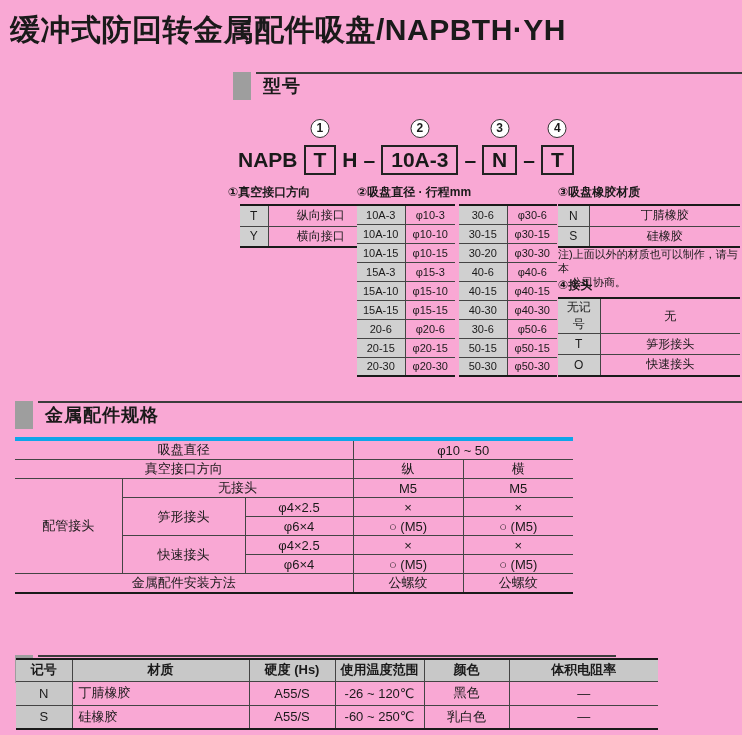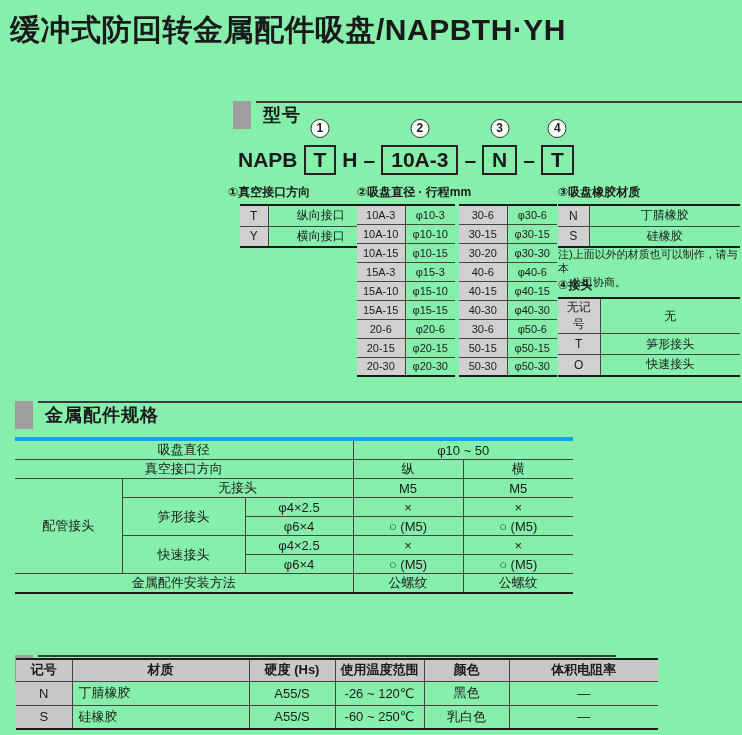--- a/index.html
+++ b/index.html
@@ -1,27 +1,27 @@
 <!DOCTYPE html>
 <html><head>
 <meta charset="utf-8">
 <style>
   * { margin:0; padding:0; box-sizing:border-box; }
   html,body { background:#fff; }
   body { font-family:"Liberation Sans","DejaVu Sans",sans-serif; color:#1a1a1a; }
-  .page { position:relative; width:742px; height:735px; background:#86efac; overflow:hidden; }
+  .page { position:relative; width:742px; height:735px; background:#f9a8d4; overflow:hidden; }
 
   .title { position:absolute; left:10px; top:10px; font-size:30px; font-weight:bold; letter-spacing:0.5px; white-space:nowrap; }
 
   
   .section-header { position:absolute; height:30px; }
   .section-header .marker { position:absolute; left:0; top:1px; width:18px; height:28px; background:#9e9e9e; }
   .section-header .rule { position:absolute; left:23px; top:1px; right:0; height:2px; background:#3c3c3c; }
   .section-header .sh-text { position:absolute; left:30px; top:3px; font-size:18px; font-weight:bold; letter-spacing:1px; white-space:nowrap; }
-  .sh-model { left:233px; top:100px; width:509px; }
+  .sh-model { left:233px; top:71px; width:509px; }
   .sh-fit   { left:15px;  top:400px; width:727px; }
   .sh-spec  { left:15px;  top:654px; width:601px; }
 
   
   .model-code { position:absolute; left:235px; top:145px; display:flex; align-items:center; font-size:21px; font-weight:600; }
   .model-code .txt { padding:0 3px; white-space:nowrap; }
   .mc-part { position:relative; border:2px solid #222; padding:0 8px; margin:0 3px; line-height:26px; white-space:nowrap; }
   .mc-circle { position:absolute; top:-28px; left:50%; transform:translateX(-50%); width:19px; height:19px; border:1.5px solid #333; border-radius:50%; font-size:12px; font-weight:bold; line-height:16px; text-align:center; background:#fff; }
 
   

